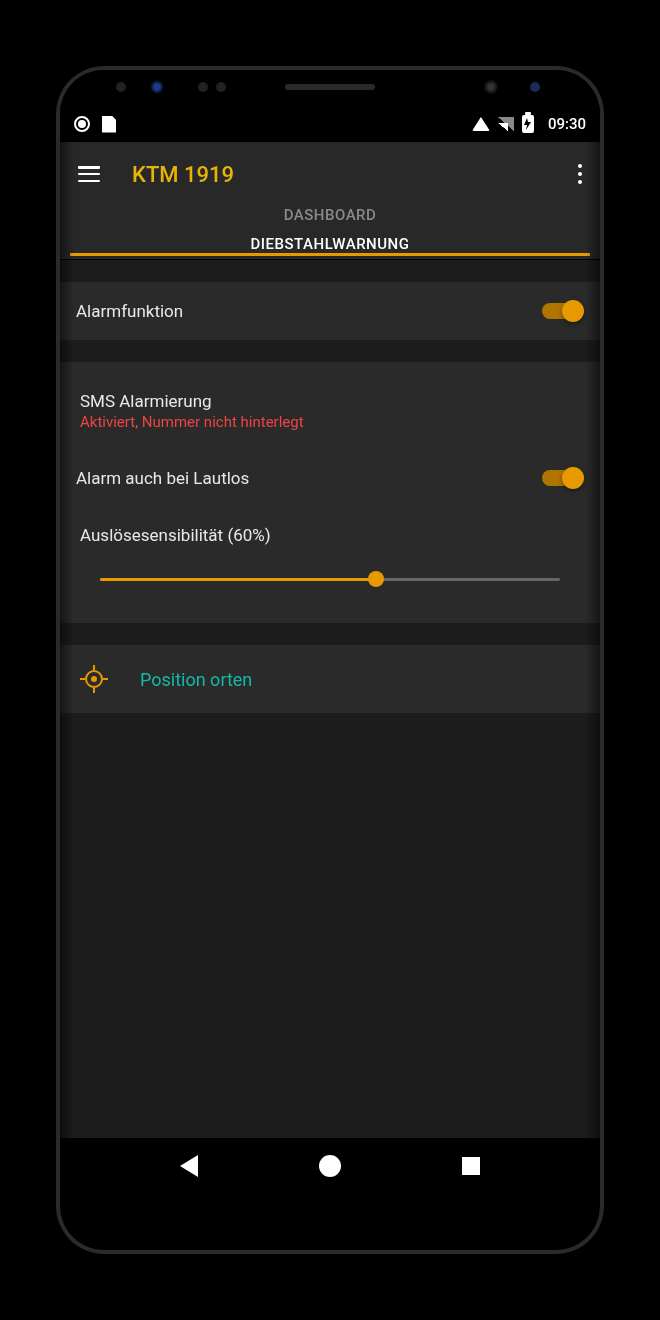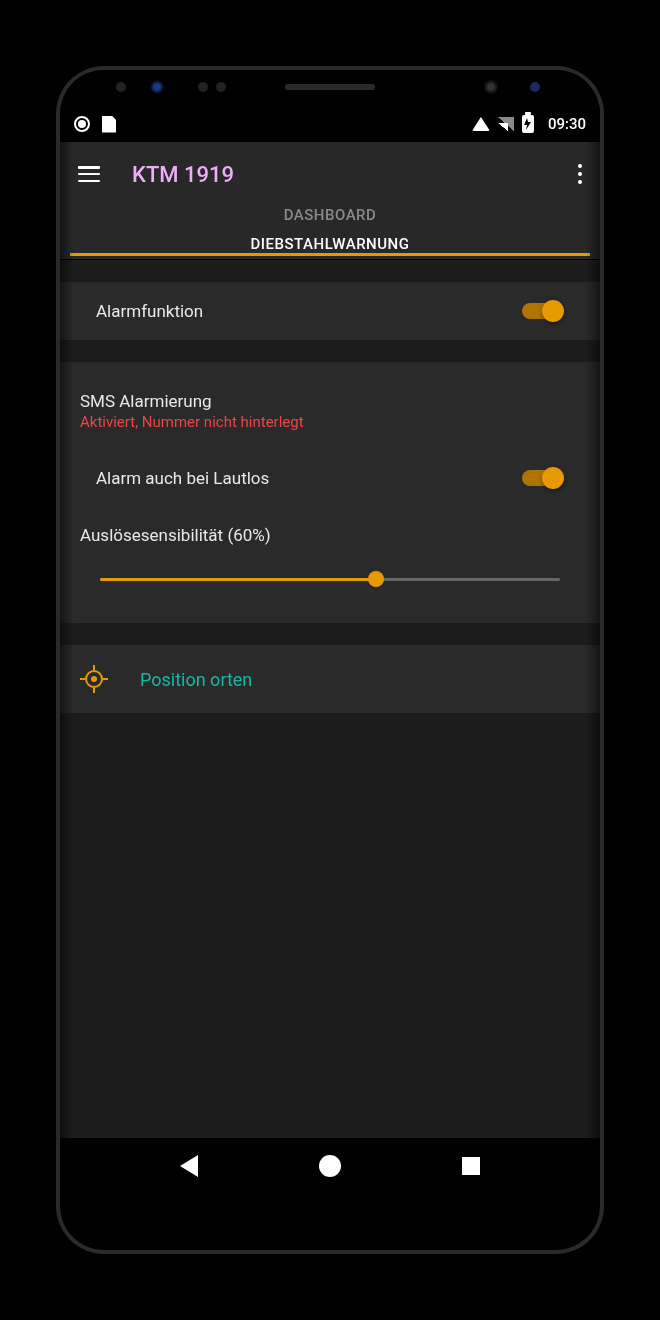--- a/index.html
+++ b/index.html
@@ -84,21 +84,21 @@
   }
   .hamburger {
     width: 22px;
     height: 16px;
     display: flex;
     flex-direction: column;
     justify-content: space-between;
     cursor: pointer;
   }
   .hamburger span { height: 2.5px; background: #fff; border-radius: 1px; }
-  .app-title { color: #f0abfc; font-size: 22px; font-weight: 500; flex: 1; }
+  .app-title { color: #eab308; font-size: 22px; font-weight: 500; flex: 1; }
   .more-dots {
     width: 4px;
     height: 20px;
     display: flex;
     flex-direction: column;
     justify-content: space-between;
     cursor: pointer;
   }
   .more-dots span { width: 4px; height: 4px; background: #fff; border-radius: 50%; }
 
@@ -126,21 +126,21 @@
   }
   .tab.active { color: #fff; border-bottom-color: #e69a00; }
 
   .content { flex: 1; background: #1c1c1c; overflow: hidden; }
 
   .section { background: #2a2a2a; margin-top: 22px; }
 
   .row {
     display: flex;
     align-items: center;
-    padding: 18px 36px;
+    padding: 18px 16px;
     color: #e8e8e8;
     font-size: 17px;
     gap: 20px;
     cursor: pointer;
   }
   .row.twoline { align-items: flex-start; flex-direction: column; gap: 2px; padding: 29px 20px 18px; }
   .row-sub { color: #ef4444; font-size: 15px; }
   .row-flex { display: flex; flex: 1; }
 
   .switch {

